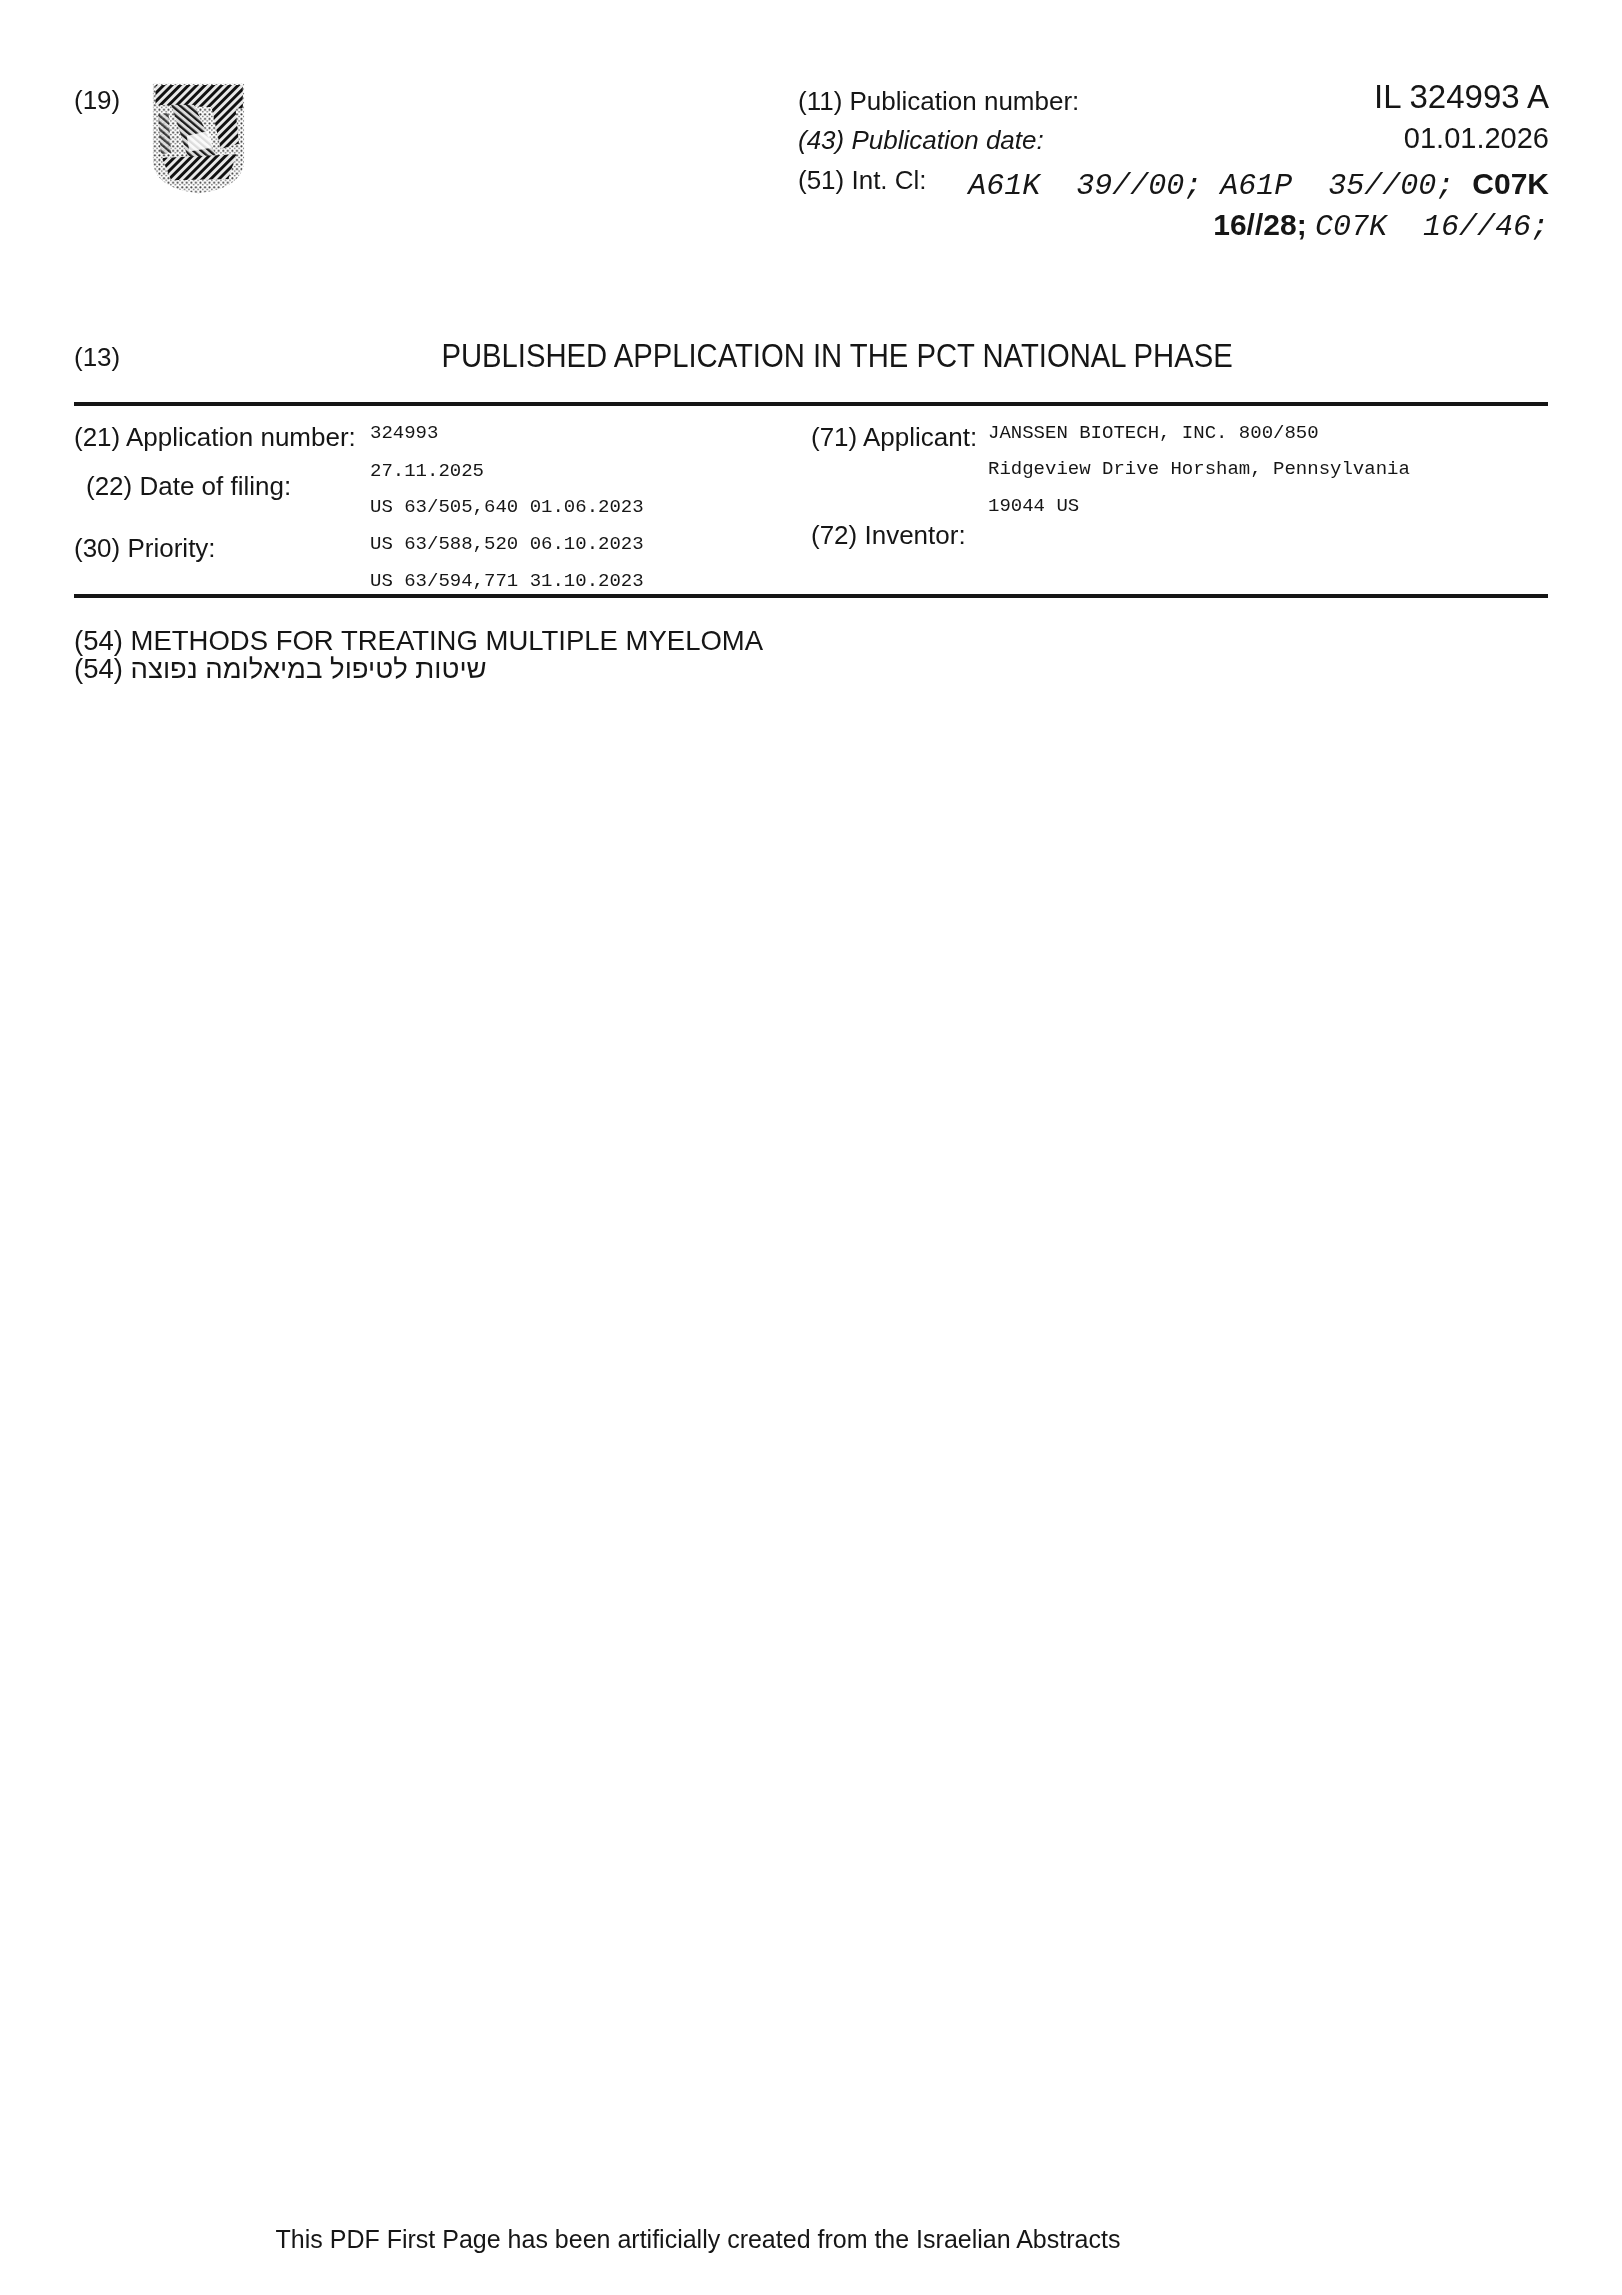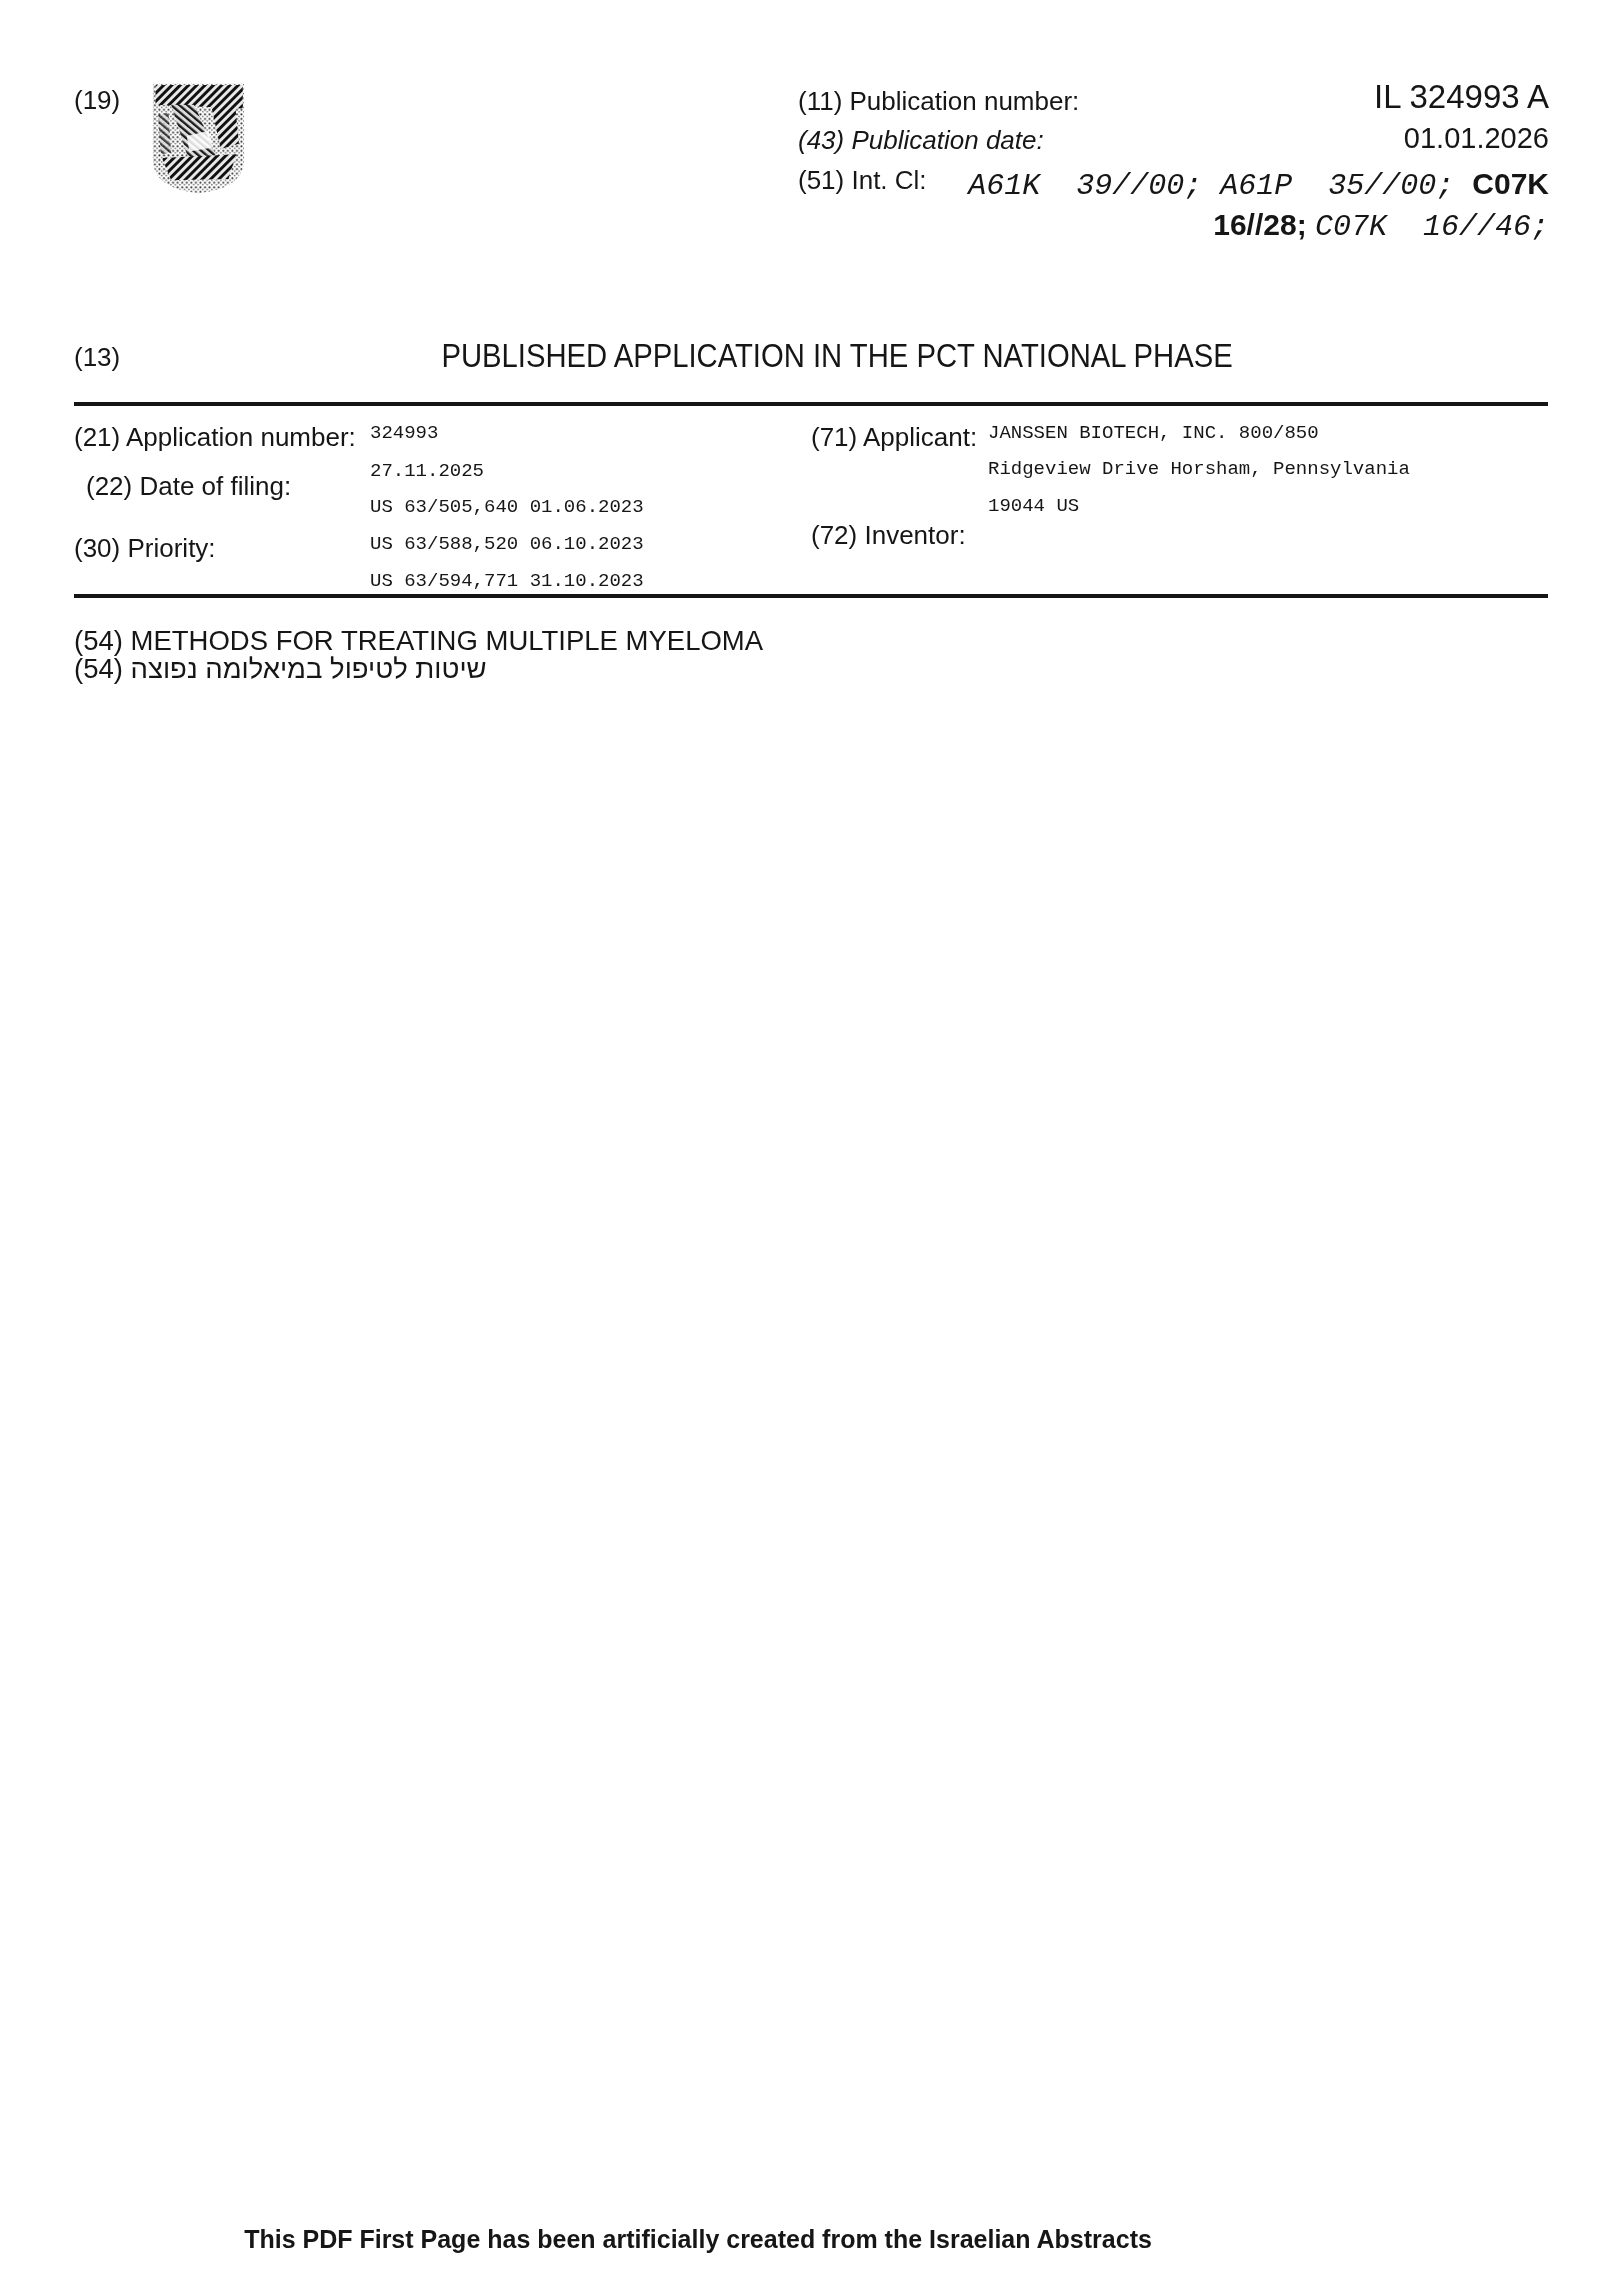--- a/index.html
+++ b/index.html
@@ -14,21 +14,21 @@
   .big{font-size:33px;line-height:1.05;white-space:nowrap;}
   .date{font-size:29px;line-height:1.05;white-space:nowrap;}
   .rightcol{right:73px;text-align:right;}
   .intcl{font-size:30px;line-height:1.05;white-space:nowrap;}
   .intcl .ser{font-family:Liberation Mono, monospace;font-style:italic;white-space:pre;}
   .intcl .b{font-family:"Liberation Sans", sans-serif;font-weight:bold;font-style:normal;white-space:pre;}
   .doc-title-wrap{left:26px;top:336px;width:1622px;text-align:center;}
   .doc-title{display:inline-block;font-size:34px;white-space:nowrap;transform:scaleX(0.86);transform-origin:center;}
   .rule{left:74px;width:1474px;height:3.9px;background:#151515;}
   .title54{font-size:27.5px;white-space:nowrap;}
-  .footer{left:0;width:1396px;text-align:center;font-size:25px;font-weight:bold;}
+  .footer{left:0;width:1396px;text-align:center;font-size:25px;}
   .emblem{image-rendering:pixelated;}
 </style>
 </head>
 <body>
 
 <div class="abs lbl" style="left:74px;top:86px;">(19)</div>
 
 <svg class="abs emblem" style="left:149px;top:81px;" width="99" height="115" viewBox="0 0 152 176" aria-hidden="true">
   <defs>
     <pattern id="dots" width="7" height="7" patternUnits="userSpaceOnUse">

